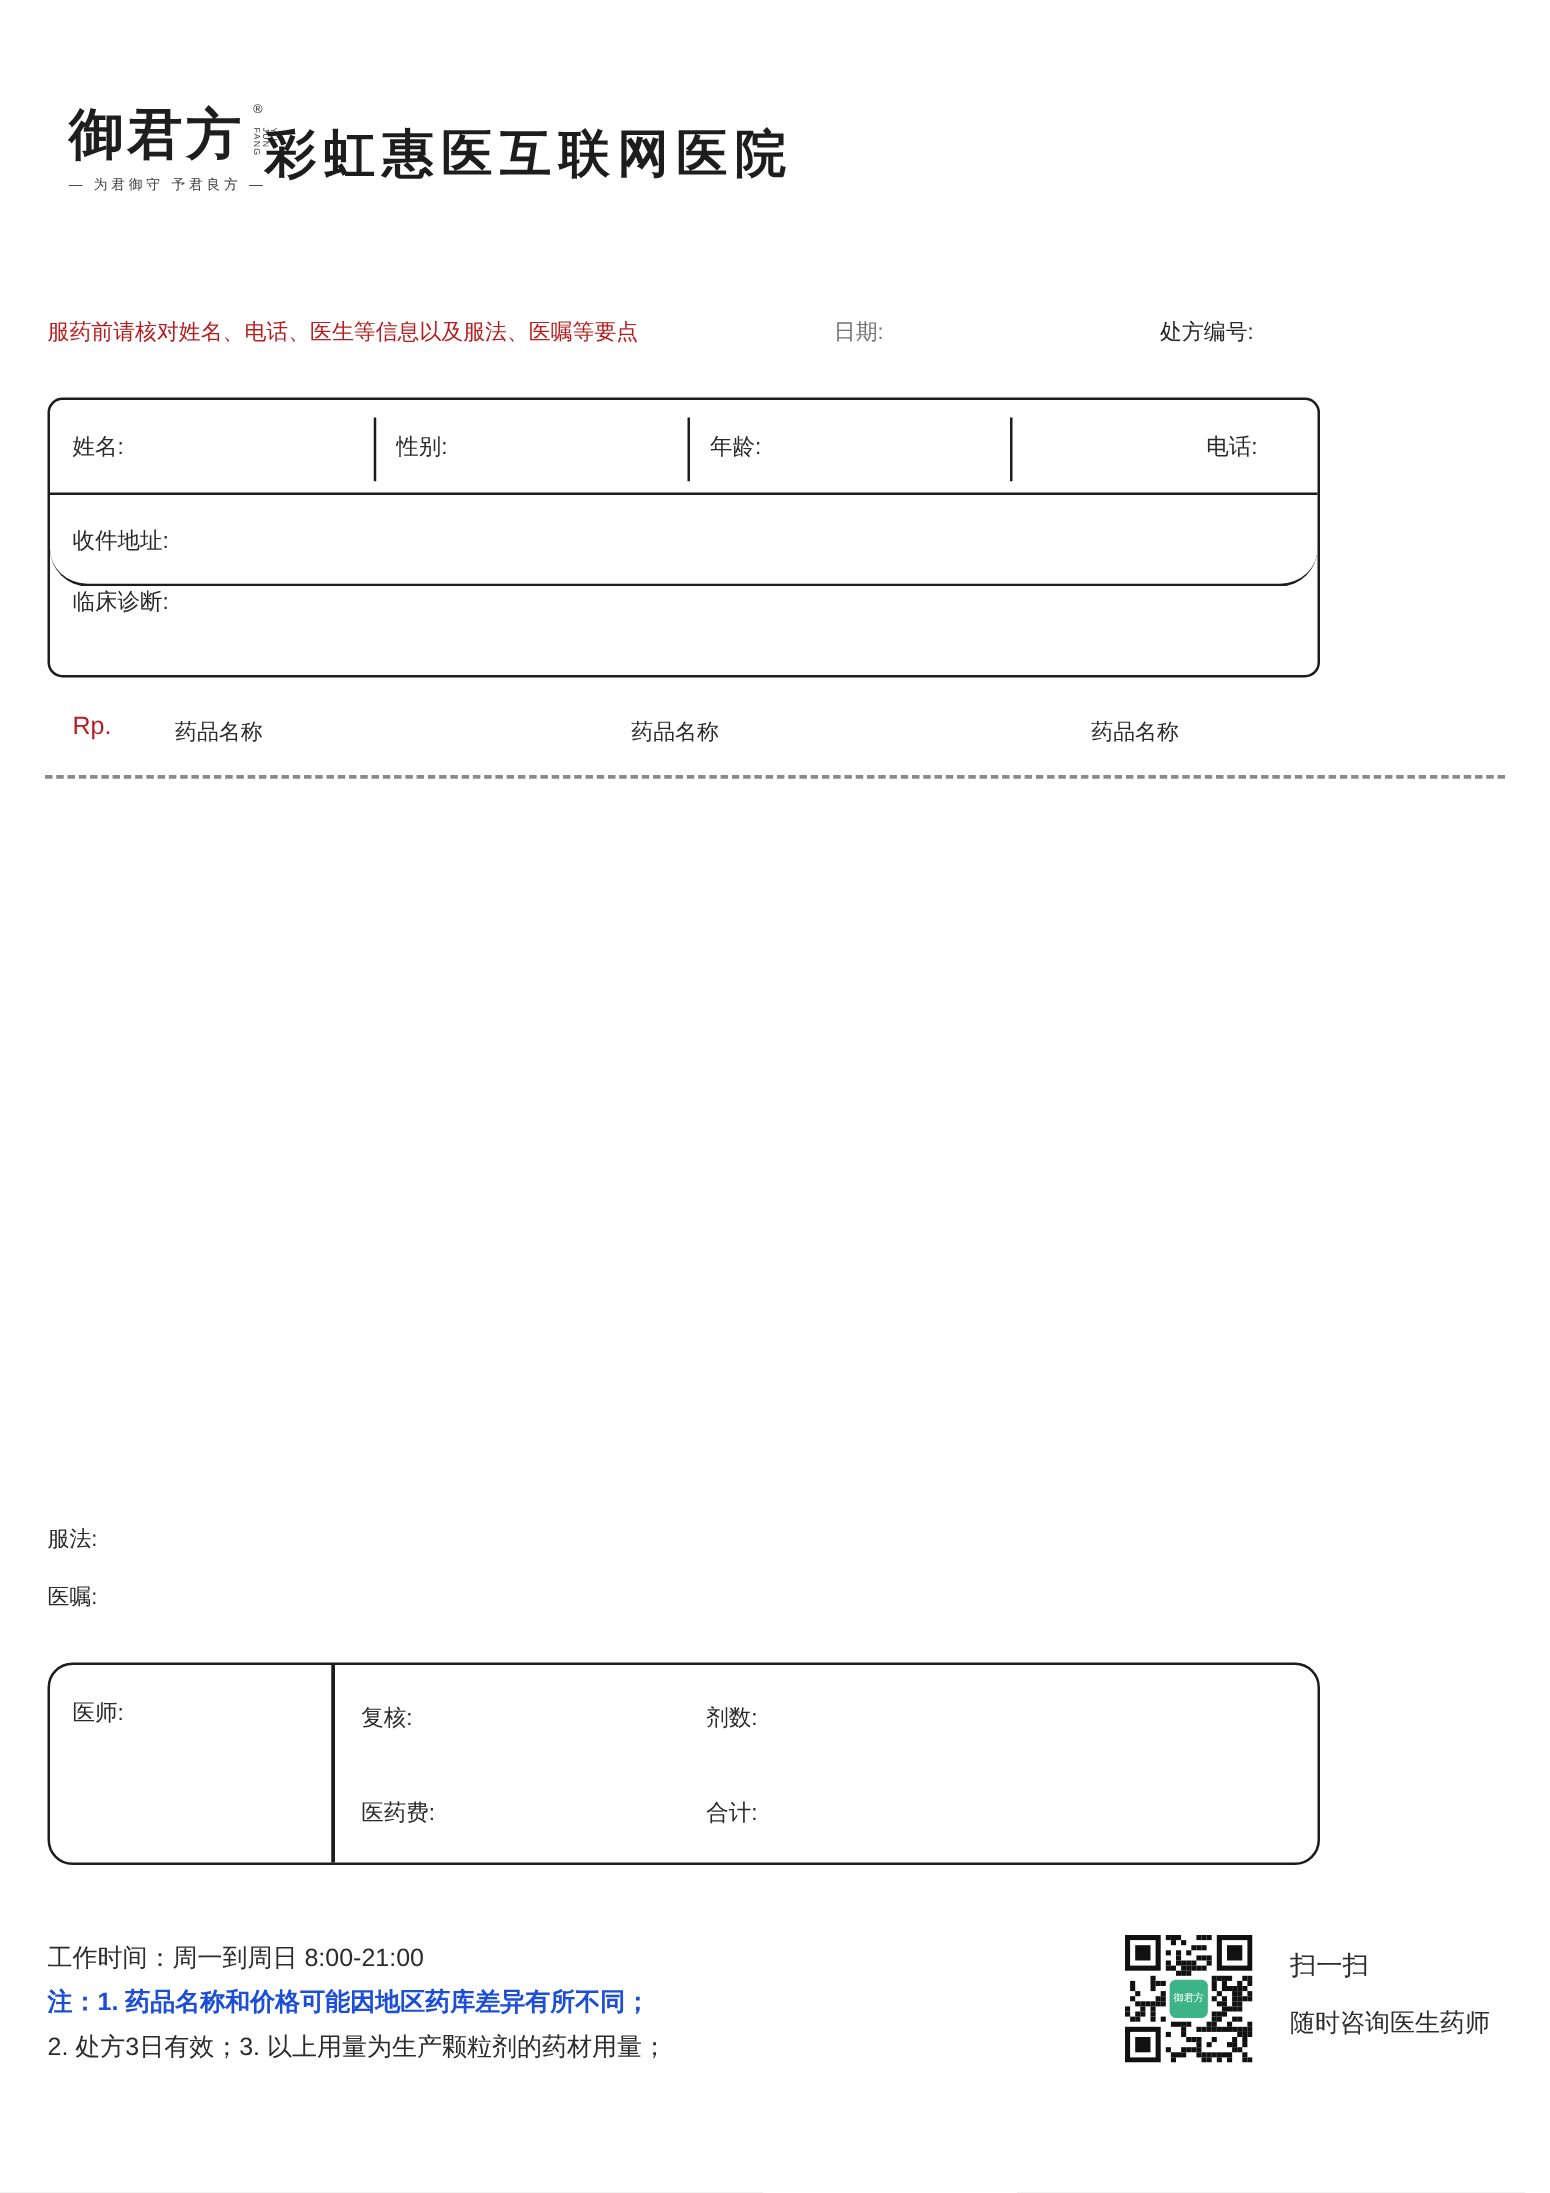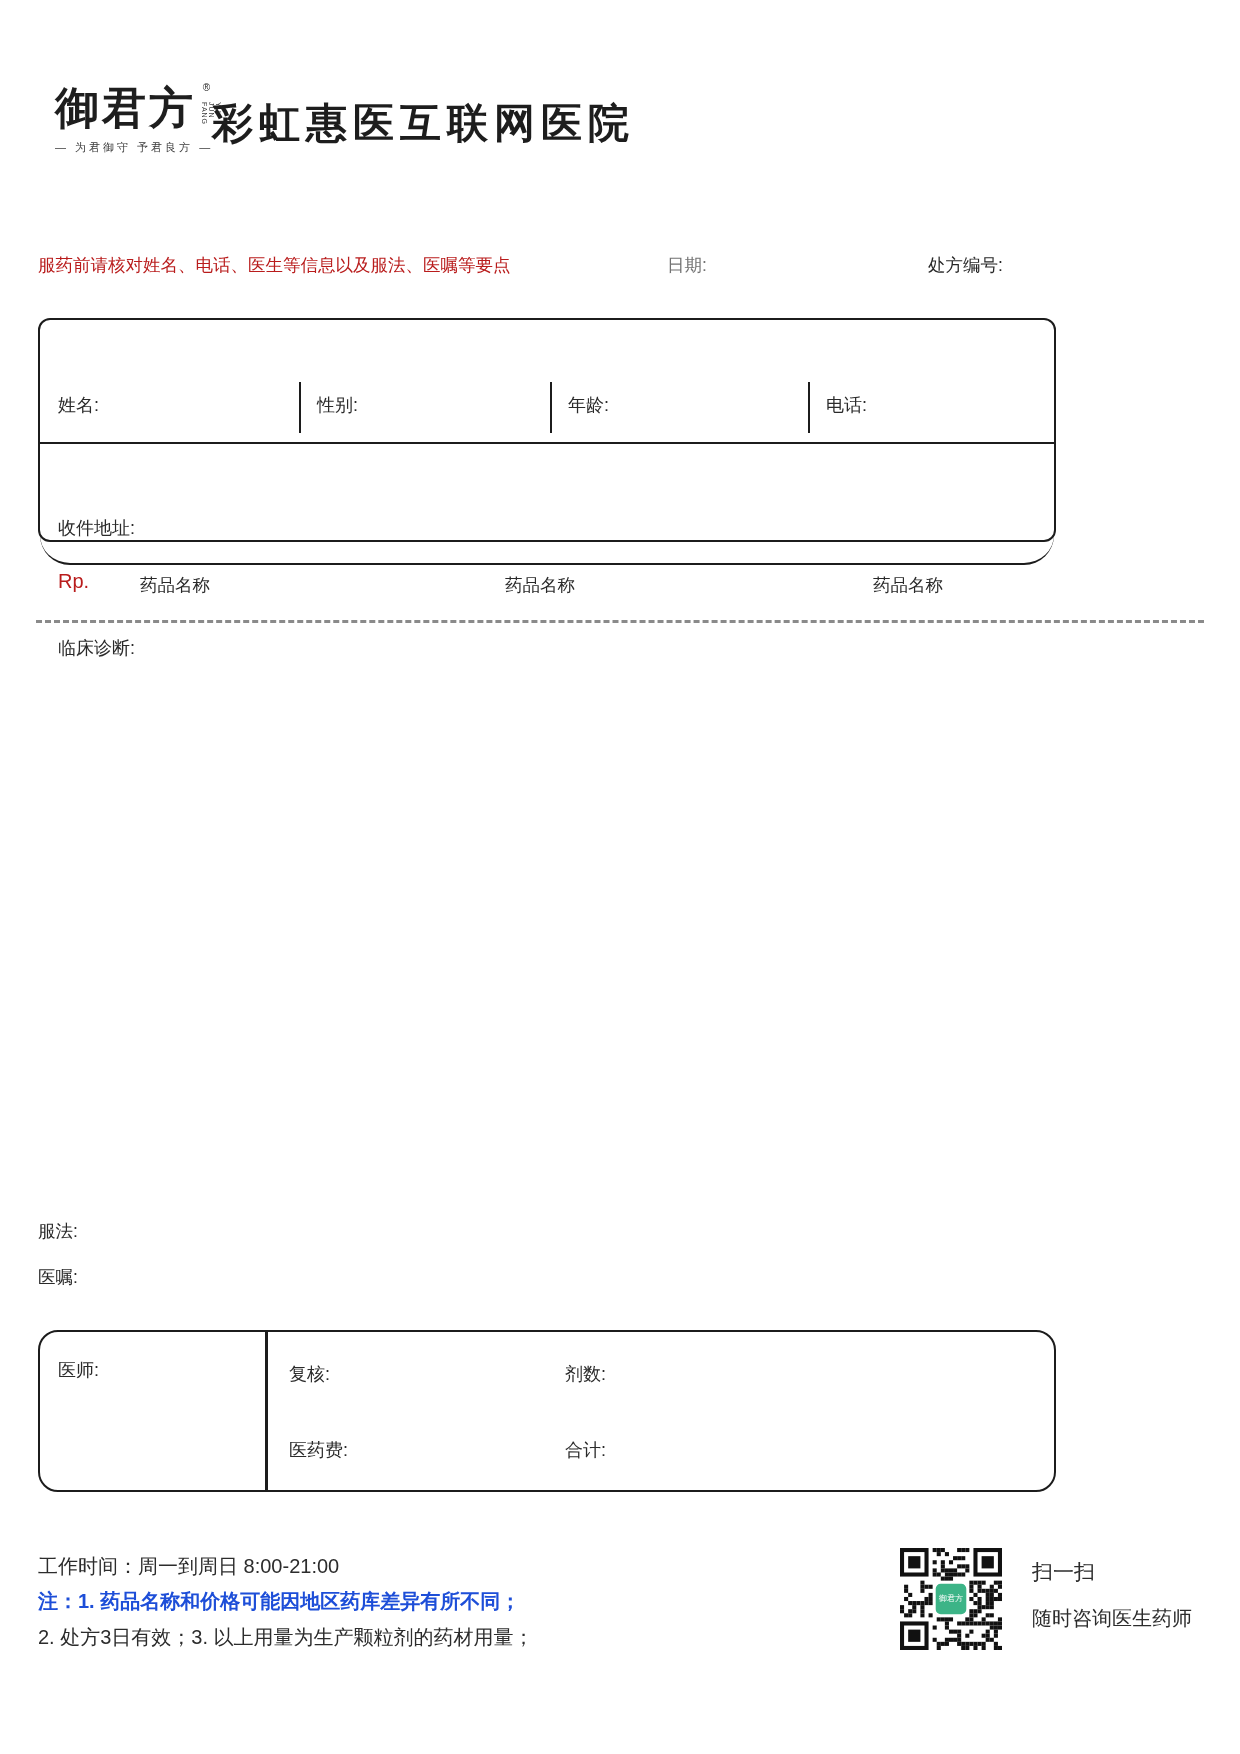--- a/index.html
+++ b/index.html
@@ -32,30 +32,30 @@
   }
   
   .notice-text { position:absolute; left:38px; top:253px; font-size:17.5px; color:#b91c1c; }
   .date-label   { position:absolute; left:667px; top:253px; font-size:17.5px; color:#737373; }
   .rxno-label   { position:absolute; left:928px; top:253px; font-size:17.5px; color:#272727; }
   
   .patient-box {
     position:absolute; left:38px; top:318px; width:1018px; height:224px;
     border:2.5px solid #1c1c1c; border-radius:12px; background:#fff;
   }
-  .p-row { display:flex; width:100%;margin-top:48px; }
+  .p-row { display:flex; width:100%; }
   .p-row-1 { height:76px; border-bottom:2.5px solid #1c1c1c; }
   .p-row-2 { height:73px; border-bottom:2.5px solid #1c1c1c; align-items:center;border-radius:30px; }
-  .p-row-3 { height:70px; align-items:center; }
+  .p-row-3 { height:70px; }
   .p-cell { position:relative; display:flex; align-items:center; padding-left:18px; font-size:18px; }
   .p-cell .vsep { position:absolute; left:0; top:14px; bottom:9px; width:2px; background:#1c1c1c; }
   .cell-name   { width:259px; }
   .cell-gender { width:251px; }
   .cell-age    { width:258px; }
-  .cell-phone  { flex:1; }
+  .cell-phone  { flex:1;justify-content:flex-end; }
   .wide-cell { padding-left:18px; font-size:18px; }
   .field-value { margin-left:8px; min-width:40px; }
   
   .rp-label { position:absolute; left:58px; top:570px; font-size:20px; color:#b91c1c; }
   .drug-col-1 { position:absolute; left:140px; top:573px; font-size:17.5px; }
   .drug-col-2 { position:absolute; left:505px; top:573px; font-size:17.5px; }
   .drug-col-3 { position:absolute; left:873px; top:573px; font-size:17.5px; }
   .dash-line {
     position:absolute; left:36px; top:620px; width:1168px; height:0;
     border-top:3px dashed #8a8a8a;

